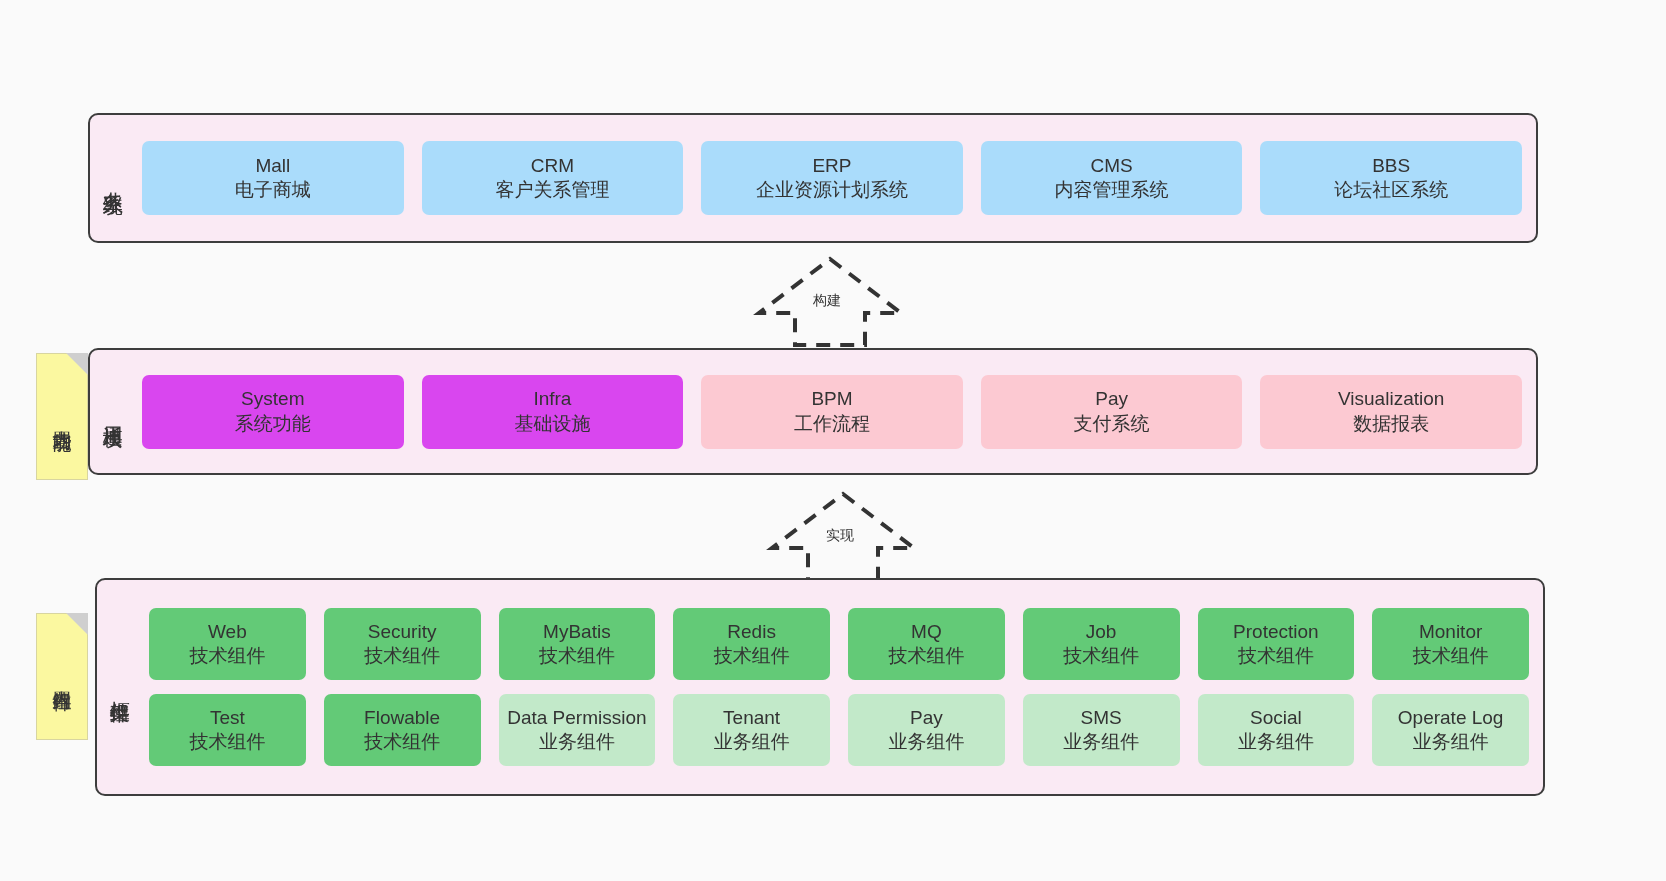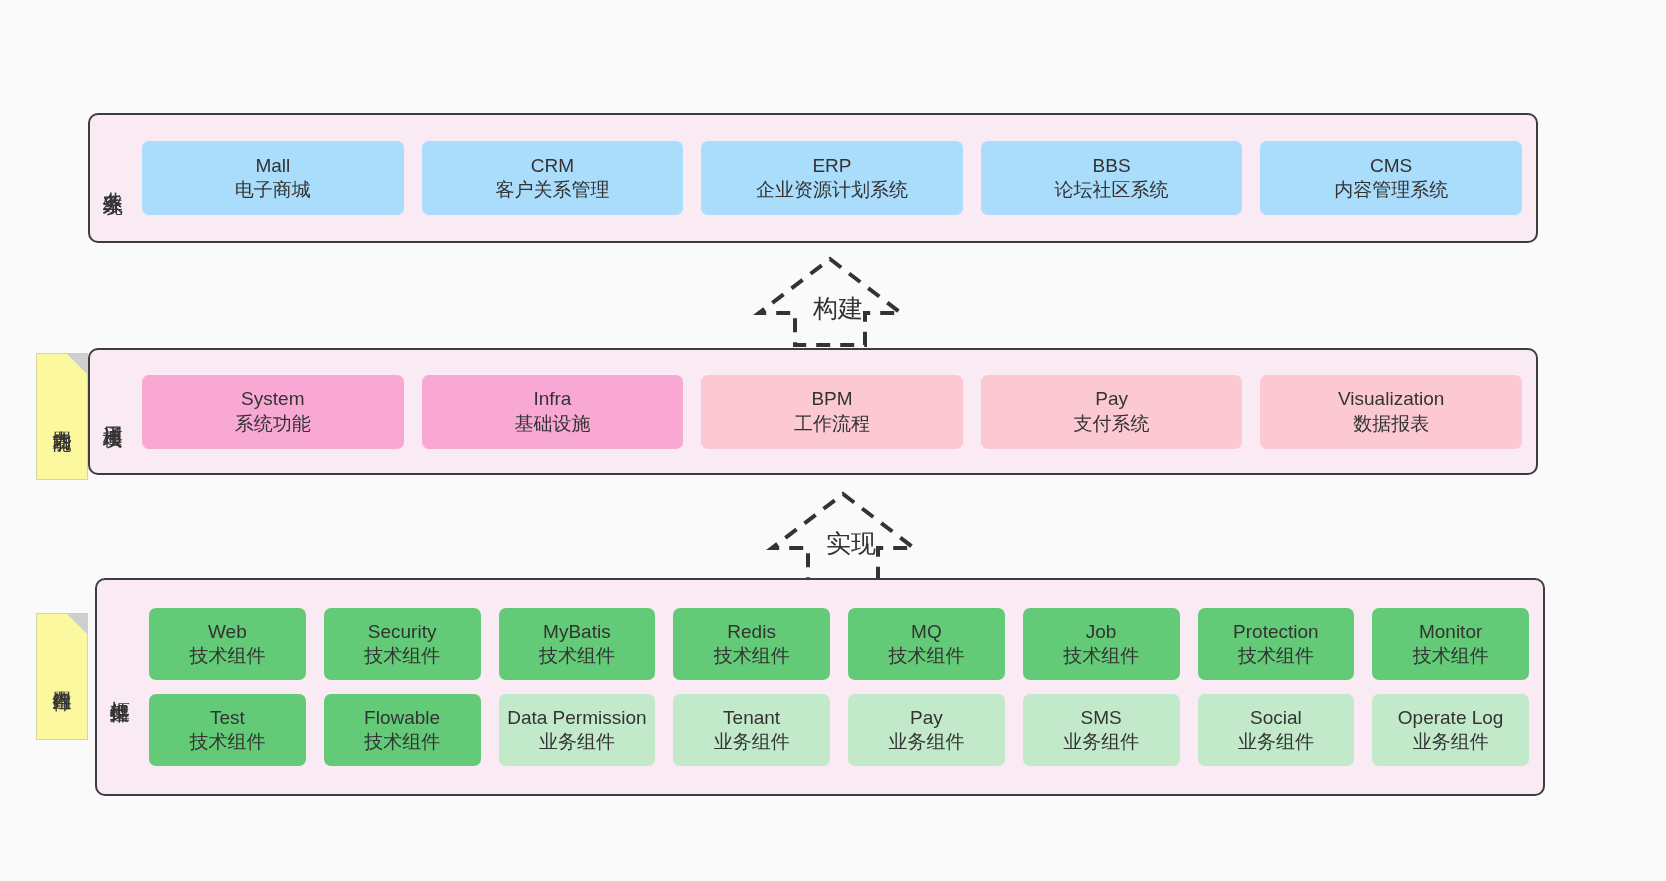--- a/index.html
+++ b/index.html
@@ -74,21 +74,21 @@
     color: #333333;
     padding: 4px 6px;
     user-select: none;
   }
   .card .en { white-space: nowrap; }
   .card .cn { white-space: nowrap; }
   .card.multiline .en { white-space: normal; }
 
   
   .c-blue        { background: #aadcfb; }
-  .c-red         { background: #f9a8d4; }
+  .c-red         { background: #d946ef; }
   .c-pink        { background: #fcc9d2; }
   .c-green       { background: #63ca77; }
   .c-lightgreen  { background: #c2e9c9; }
 
   
   #layer-business {
     left: 88px;  top: 113px;  width: 1450px; height: 130px;
   }
   #layer-common {
     left: 88px;  top: 348px;  width: 1450px; height: 127px;
@@ -130,21 +130,21 @@
   #note-functions { left: 36px; top: 353px; width: 52px; height: 127px; }
   #note-components { left: 36px; top: 613px; width: 52px; height: 127px; }
 
   
   .arrow-wrap {
     position: absolute;
   }
   .arrow-wrap svg { display: block; overflow: visible; }
   .arrow-label {
     position: absolute;
-    font-size: 25px;
+    font-size: 14px;
     color: #333333;
     background: transparent;
     white-space: nowrap;
     user-select: none;
   }
   #arrow-build { left: 755px; top: 255px; width: 150px; height: 90px; }
   #arrow-build .arrow-label { left: 58px; top: 37px; }
   #arrow-impl  { left: 768px; top: 490px; width: 150px; height: 90px; }
   #arrow-impl  .arrow-label { left: 58px; top: 37px; }
 </style>
@@ -163,26 +163,26 @@
         </div>
         <div class="card c-blue">
           <span class="en">CRM</span>
           <span class="cn">客户关系管理</span>
         </div>
         <div class="card c-blue">
           <span class="en">ERP</span>
           <span class="cn">企业资源计划系统</span>
         </div>
         <div class="card c-blue">
+          <span class="en">CMS</span>
+          <span class="cn">内容管理系统</span>
+        </div>
+        <div class="card c-blue">
           <span class="en">BBS</span>
           <span class="cn">论坛社区系统</span>
-        </div>
-        <div class="card c-blue">
-          <span class="en">CMS</span>
-          <span class="cn">内容管理系统</span>
         </div>
       </div>
     </div>
   </div>
 
   <div class="arrow-wrap" id="arrow-build">
     <svg width="150" height="90" viewBox="0 0 150 90" aria-hidden="true">
       <path d="M 75 4 L 146 58 L 110 58 L 110 90 L 40 90 L 40 58 L 4 58 Z" fill="none" stroke="#333333" stroke-width="4" stroke-dasharray="14,10" stroke-linejoin="miter"></path>
     </svg>
     <span class="arrow-label">构建</span>

